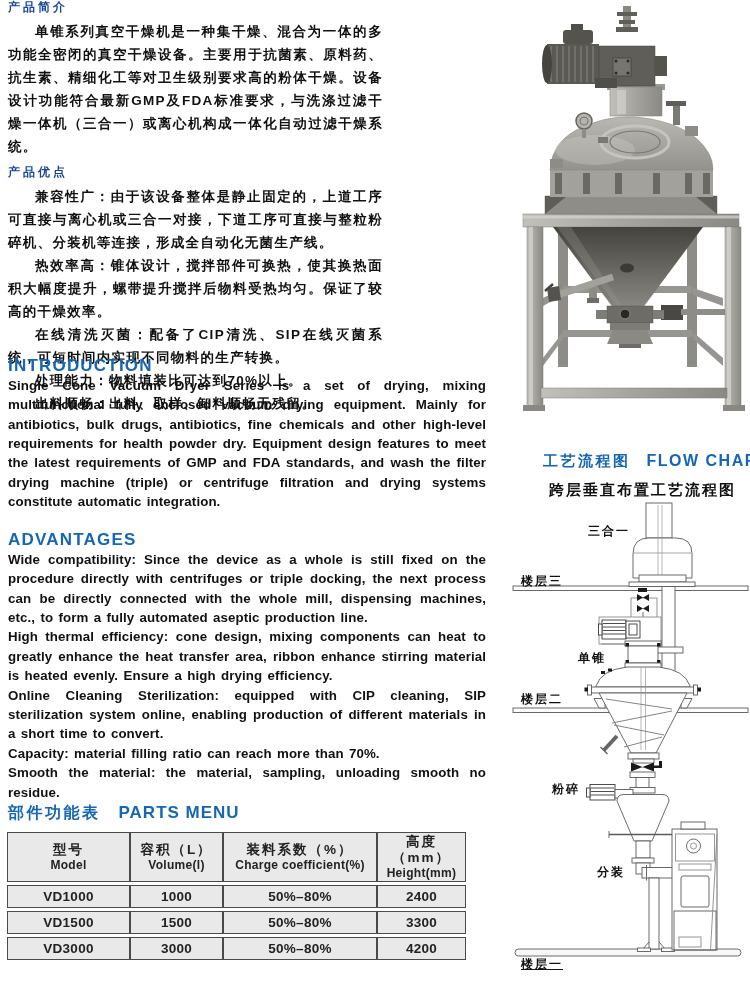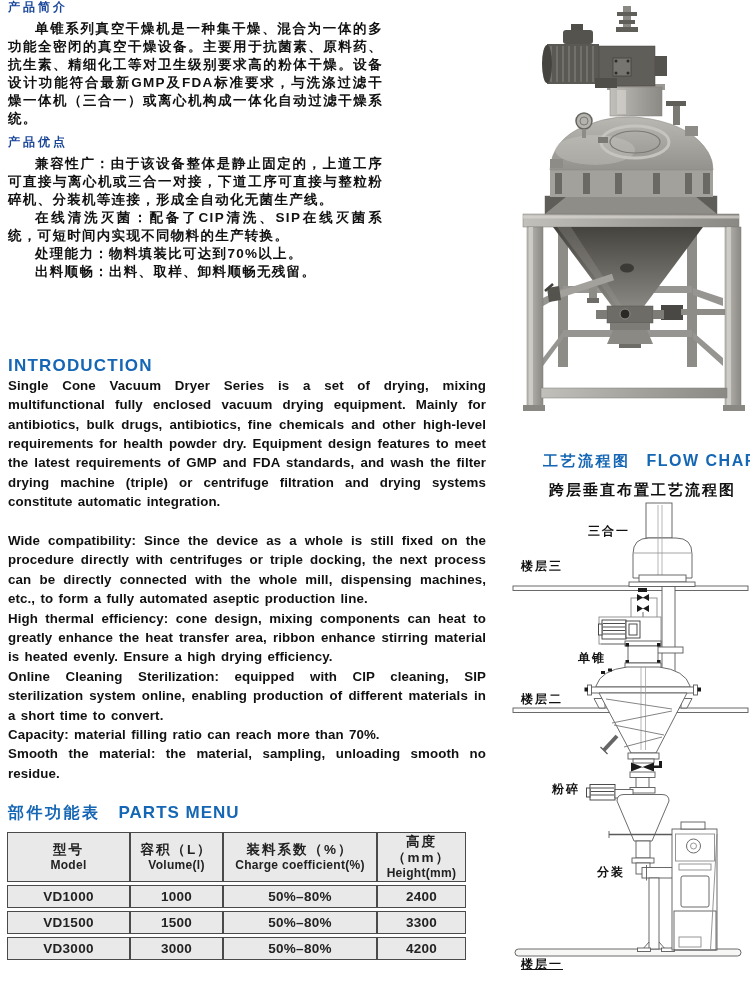--- a/index.html
+++ b/index.html
@@ -6,21 +6,21 @@
   body{
     width:750px;height:1008px;position:relative;background:#ffffff;
     font-family:"Liberation Sans","DejaVu Sans",sans-serif;color:#111;
     overflow:hidden;
   }
   .abs{position:absolute;}
   
   #cn-block{left:8px;top:1px;width:375px;}
   .cn-head{margin:0 0 5px 0;font-size:12px;font-weight:bold;color:#1a4699;letter-spacing:3px;line-height:1.15;}
   .cn-head2{margin-top:8px;}
-  .cn-body{margin:0;font-size:13.5px;font-weight:bold;line-height:18px;
+  .cn-body{margin:0;font-size:13.5px;font-weight:bold;line-height:23px;
     letter-spacing:1.3px;text-align:justify;text-indent:2em;color:#111;}
   
   #en-intro{left:8px;top:357px;width:478px;}
   #en-adv{left:8px;top:531px;width:478px;}
   .en-head{margin:0;font-size:17px;font-weight:bold;color:#1566b4;letter-spacing:1.2px;line-height:1.1;}
   .en-body{margin:0;font-size:13.3px;font-weight:bold;line-height:19.4px;
     text-align:justify;word-spacing:1.5px;letter-spacing:.1px;color:#111;}
   
   #parts-heading{left:8px;top:803px;}
   .parts-cn{font-size:16px;font-weight:bold;color:#1566b4;letter-spacing:2.5px;text-align:right;}
@@ -39,31 +39,33 @@
   .d-label{position:absolute;font-size:12px;font-weight:bold;color:#111;letter-spacing:2px;white-space:nowrap;}
 </style>
 </head>
 <body>
 
 <div class="abs" id="cn-block">
   <h2 class="cn-head">产品简介</h2>
   <p class="cn-body">单锥系列真空干燥机是一种集干燥、混合为一体的多功能全密闭的真空干燥设备。主要用于抗菌素、原料药、抗生素、精细化工等对卫生级别要求高的粉体干燥。设备设计功能符合最新GMP及FDA标准要求，与洗涤过滤干燥一体机（三合一）或离心机构成一体化自动过滤干燥系统。</p>
   <h2 class="cn-head cn-head2">产品优点</h2>
   <p class="cn-body">兼容性广：由于该设备整体是静止固定的，上道工序可直接与离心机或三合一对接，下道工序可直接与整粒粉碎机、分装机等连接，形成全自动化无菌生产线。</p>
+  <p class="cn-body">热效率高：锥体设计，搅拌部件可换热，使其换热面积大幅度提升，螺带提升搅拌后物料受热均匀。保证了较高的干燥效率。</p>
   <p class="cn-body">在线清洗灭菌：配备了CIP清洗、SIP在线灭菌系统，可短时间内实现不同物料的生产转换。</p>
   <p class="cn-body">处理能力：物料填装比可达到70%以上。</p>
   <p class="cn-body">出料顺畅：出料、取样、卸料顺畅无残留。</p>
 </div>
 
 <div class="abs" id="en-intro">
   <h2 class="en-head">INTRODUCTION</h2>
   <p class="en-body">Single Cone Vacuum Dryer Series is a set of drying, mixing multifunctional fully enclosed vacuum drying equipment. Mainly for antibiotics, bulk drugs, antibiotics, fine chemicals and other high-level requirements for health powder dry. Equipment design features to meet the latest requirements of GMP and FDA standards, and wash the filter drying machine (triple) or centrifuge filtration and drying systems constitute automatic integration.</p>
 </div>
 
 <div class="abs" id="en-adv">
+  <h2 class="en-head">ADVANTAGES</h2>
   <p class="en-body">Wide compatibility: Since the device as a whole is still fixed on the procedure directly with centrifuges or triple docking, the next process can be directly connected with the whole mill, dispensing machines, etc., to form a fully automated aseptic production line.</p>
   <p class="en-body">High thermal efficiency: cone design, mixing components can heat to greatly enhance the heat transfer area, ribbon enhance stirring material is heated evenly. Ensure a high drying efficiency.</p>
   <p class="en-body">Online Cleaning Sterilization: equipped with CIP cleaning, SIP sterilization system online, enabling production of different materials in a short time to convert.</p>
   <p class="en-body">Capacity: material filling ratio can reach more than 70%.</p>
   <p class="en-body">Smooth the material: the material, sampling, unloading smooth no residue.</p>
 </div>
 
 <div class="abs" id="parts-heading">
   <span class="parts-cn">部件功能表</span><span class="parts-en">PARTS MENU</span>
 </div>
@@ -361,18 +363,18 @@
       <rect x="174" y="364" width="32" height="6" stroke="#8a8a8a"></rect>
       <rect x="176" y="376" width="28" height="31" rx="2"></rect>
       <rect x="169" y="411" width="42" height="39"></rect>
       <rect x="174" y="437" width="22" height="10" stroke="#8a8a8a"></rect>
       <line x1="212" y1="334" x2="205.5" y2="450" stroke="#8a8a8a"></line>
     </g>
   </g>
 </svg>
 
 <span class="d-label" style="left:588px;top:523px;">三合一</span>
-<span class="d-label" style="left:521px;top:558px;font-family:Liberation Serif, serif;">楼层三</span>
+<span class="d-label" style="left:521px;top:573px;font-family:Liberation Serif, serif;">楼层三</span>
 <span class="d-label" style="left:578px;top:650px;">单锥</span>
 <span class="d-label" style="left:521px;top:691px;">楼层二</span>
 <span class="d-label" style="left:552px;top:781px;">粉碎</span>
 <span class="d-label" style="left:597px;top:864px;">分装</span>
 <span class="d-label" style="left:521px;top:956px;text-decoration:underline;">楼层一</span>
 
 </body></html>

